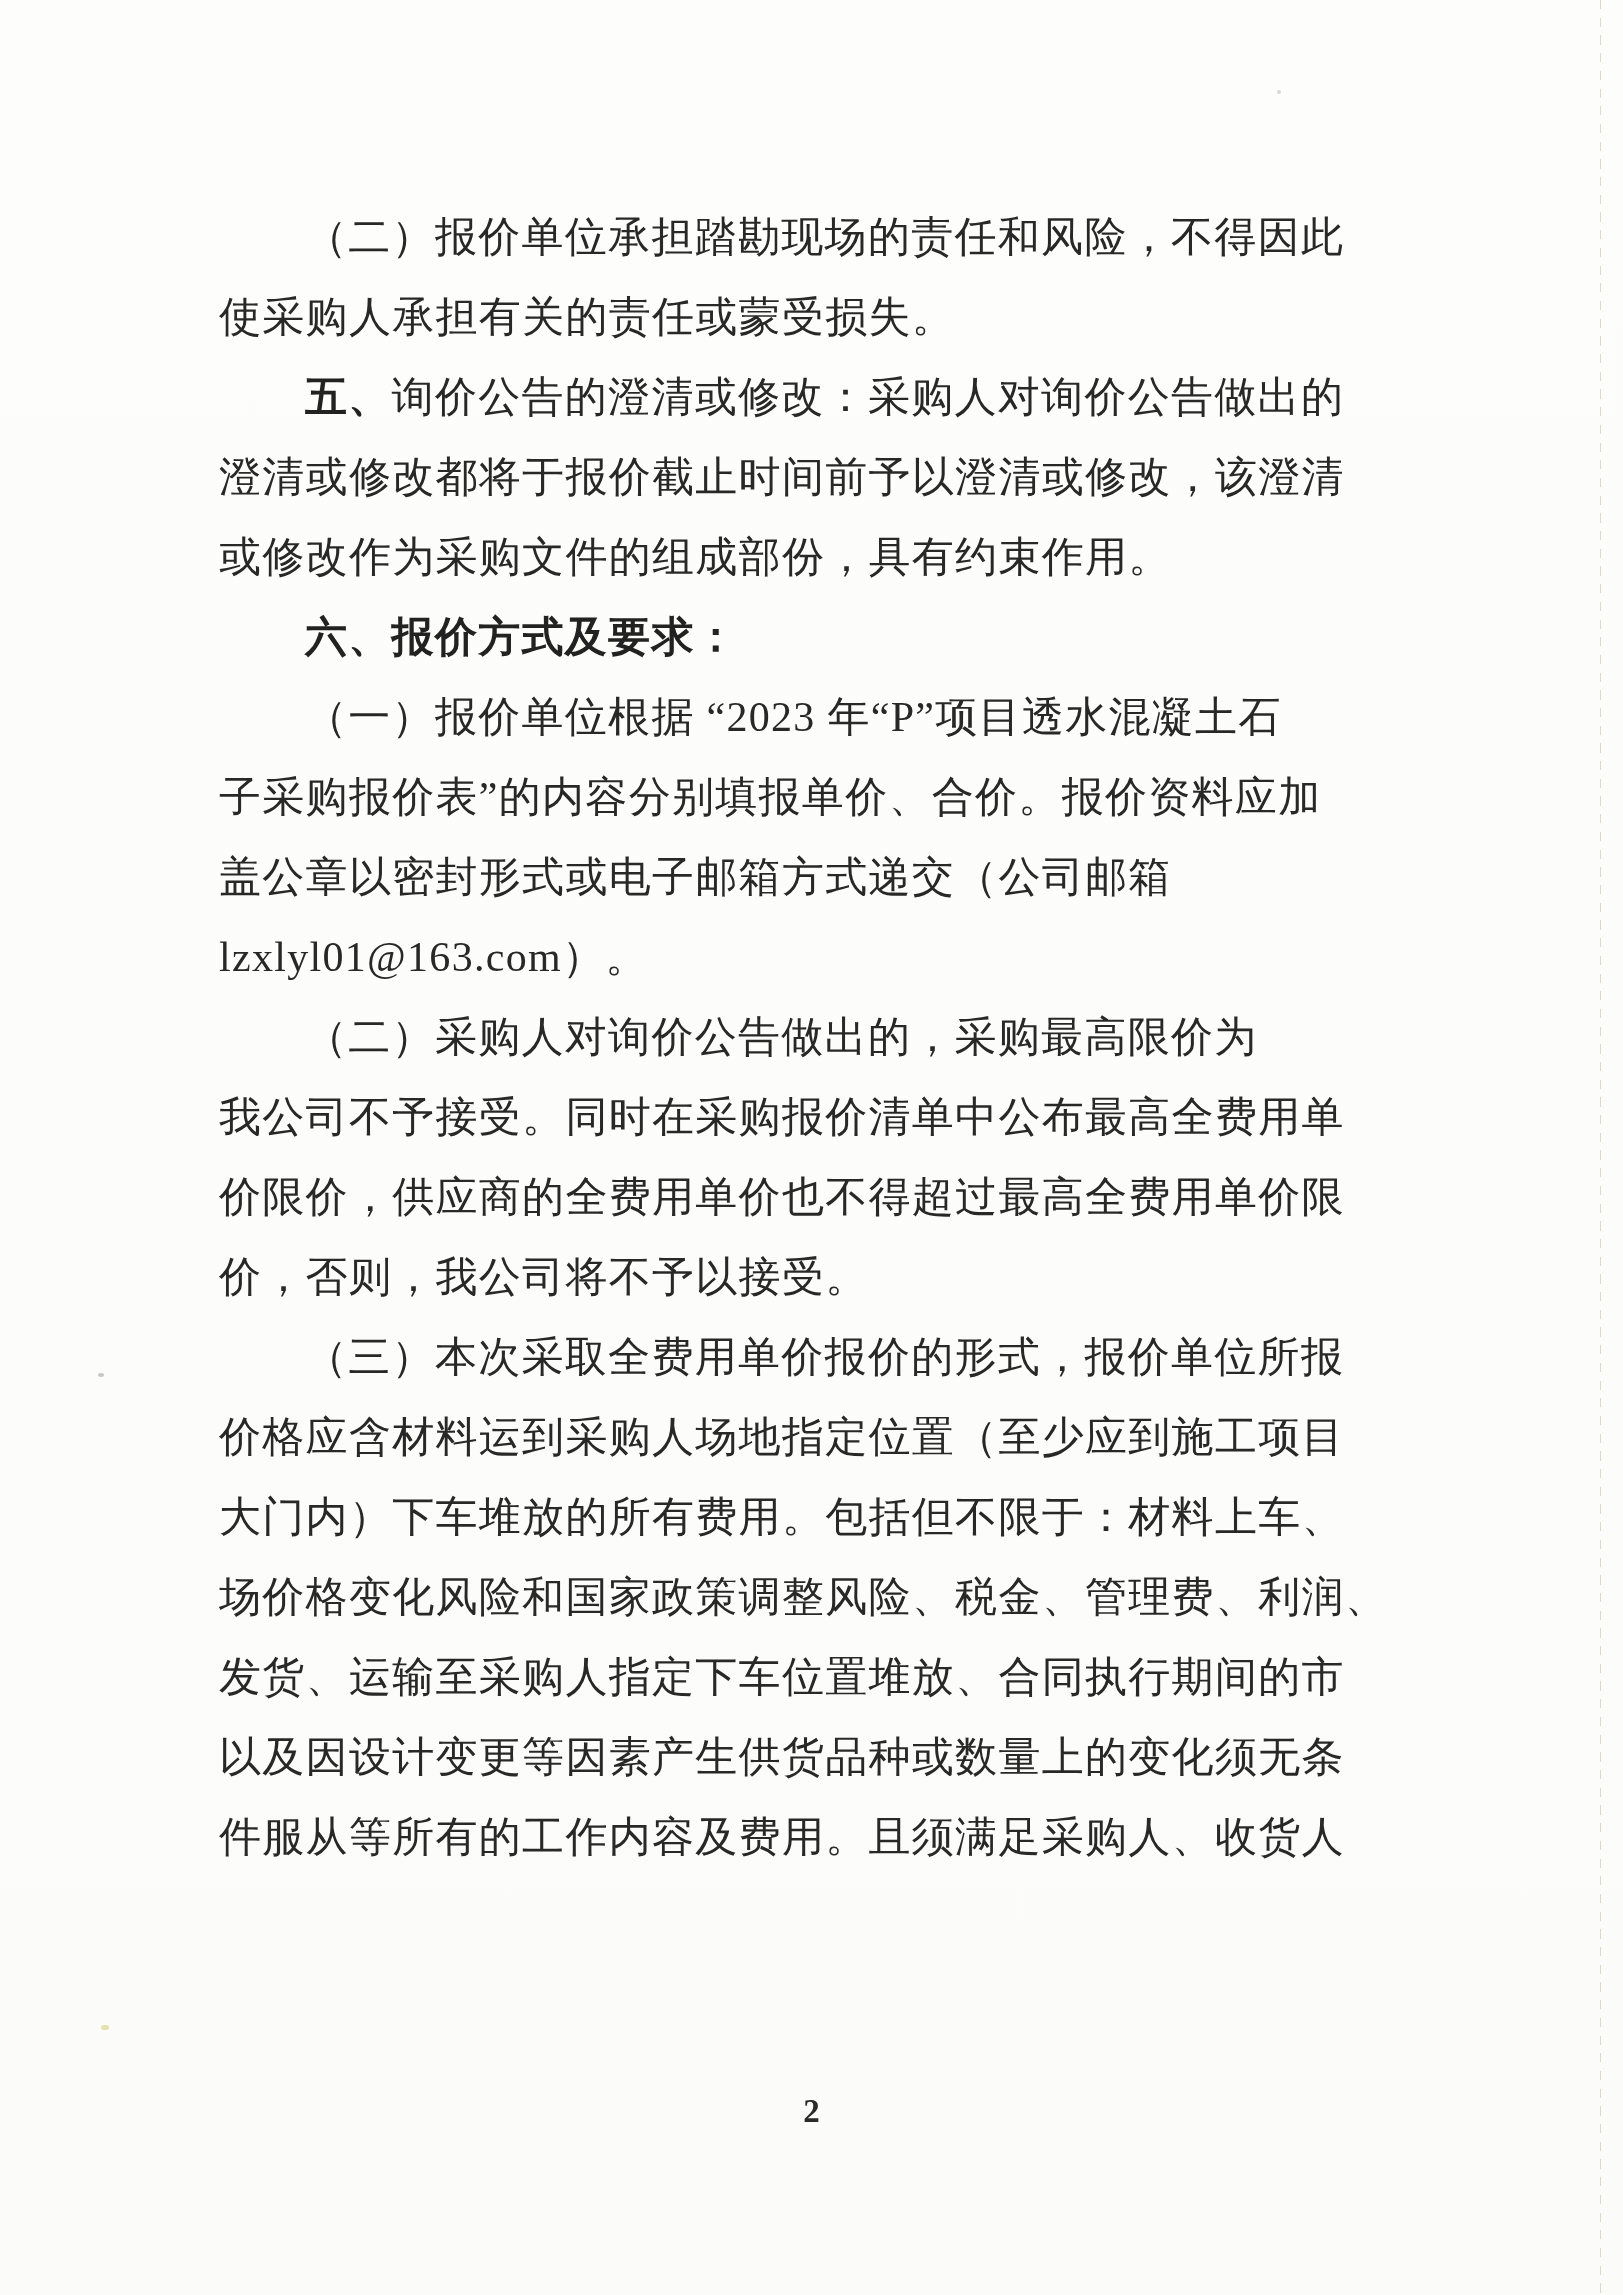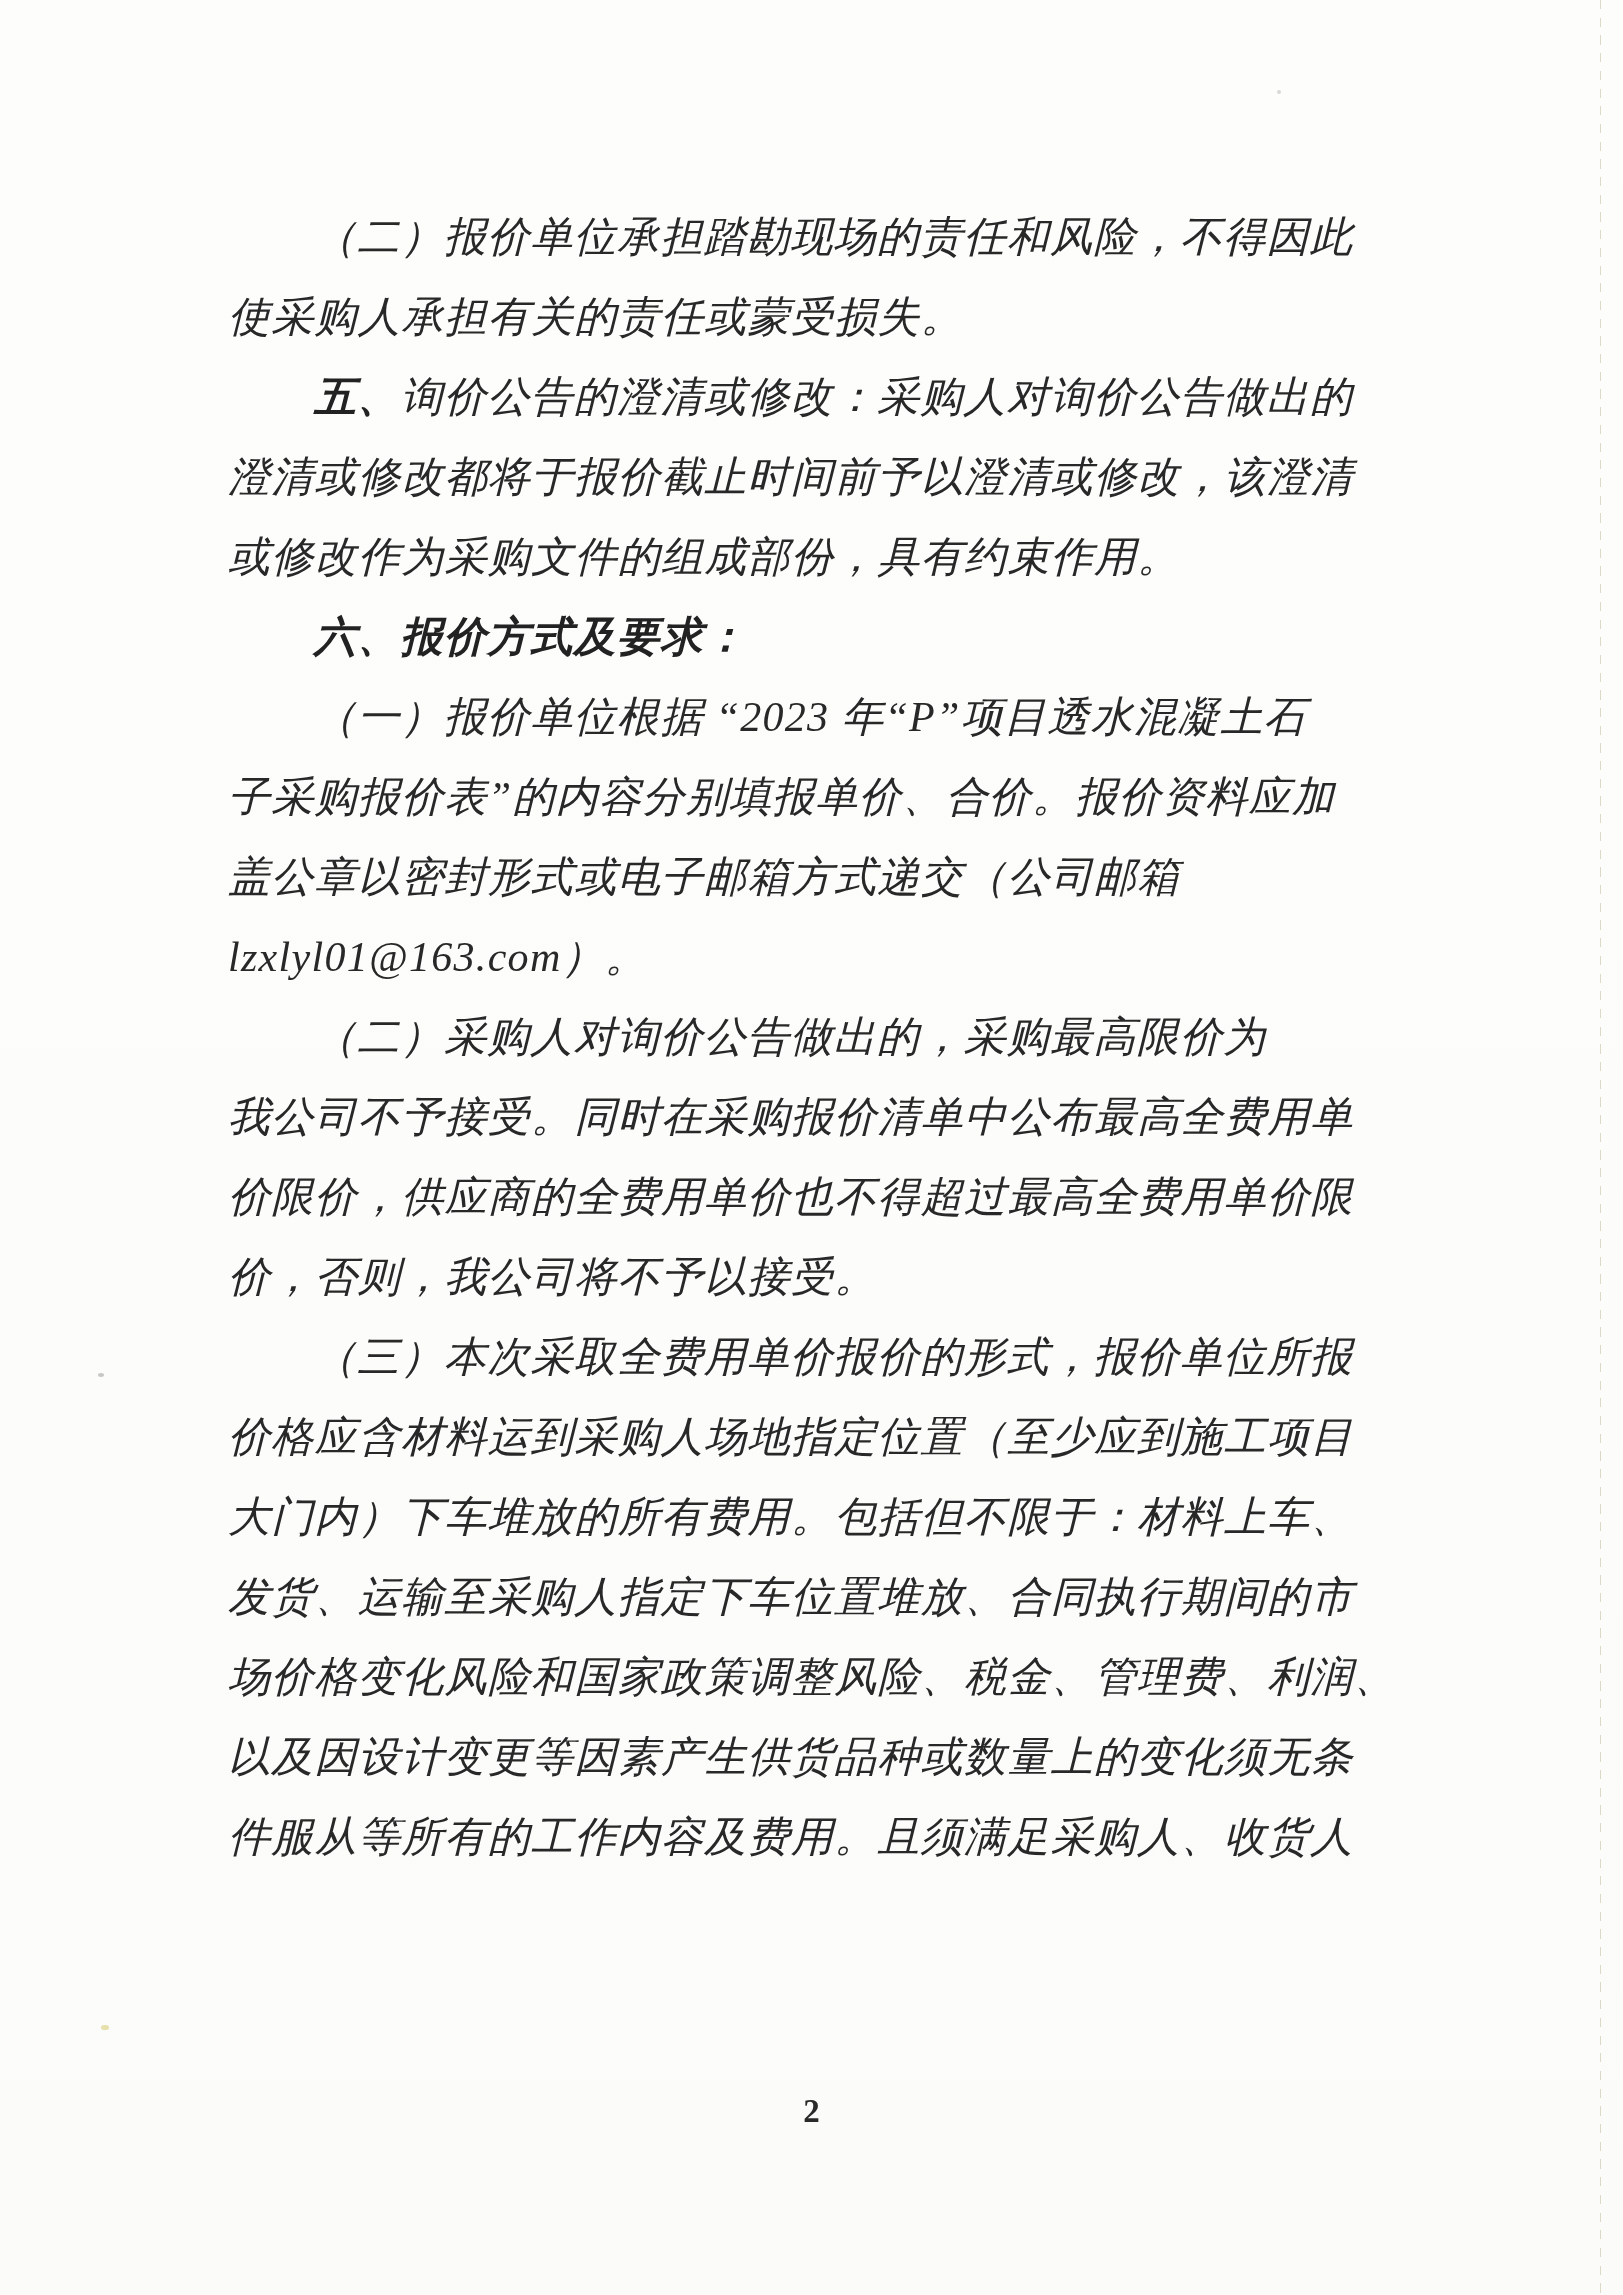--- a/index.html
+++ b/index.html
@@ -7,24 +7,23 @@
     position: relative;
     width: 1623px;
     height: 2295px;
     background: linear-gradient(180deg, #fdfdfb 0%, #fcfcfa 60%, #fbfbf9 100%);
     overflow: hidden;
     font-family: "Liberation Serif", "DejaVu Serif", serif;
     color: #282828;
   }
   .textblock {
     position: absolute;
-    left: 228px;
+    left: 219px;
     top: 197px;
     width: 1139px;
-    font-style: italic;
   }
   .line {
     height: 80px;
     line-height: 80px;
     font-size: 42px;
     letter-spacing: 1.3px;
     white-space: pre;
   }
   .line.indent { padding-left: 86px; }
   .seg.normal { font-weight: 400; }
@@ -83,21 +82,21 @@
       <div class="line"><span class="seg normal">子采购报价表”的内容分别填报单价、合价。报价资料应加</span></div>
       <div class="line"><span class="seg normal">盖公章以密封形式或电子邮箱方式递交（公司邮箱</span></div>
       <div class="line"><span class="seg normal">lzxlyl01@163.com）。</span></div>
       <div class="line indent"><span class="seg normal">（二）采购人对询价公告做出的，采购最高限价为</span></div>
       <div class="line"><span class="seg normal">我公司不予接受。同时在采购报价清单中公布最高全费用单</span></div>
       <div class="line"><span class="seg normal">价限价，供应商的全费用单价也不得超过最高全费用单价限</span></div>
       <div class="line"><span class="seg normal">价，否则，我公司将不予以接受。</span></div>
       <div class="line indent"><span class="seg normal">（三）本次采取全费用单价报价的形式，报价单位所报</span></div>
       <div class="line"><span class="seg normal">价格应含材料运到采购人场地指定位置（至少应到施工项目</span></div>
       <div class="line"><span class="seg normal">大门内）下车堆放的所有费用。包括但不限于：材料上车、</span></div>
+      <div class="line"><span class="seg normal">场价格变化风险和国家政策调整风险、税金、管理费、利润、</span></div>
       <div class="line"><span class="seg normal">发货、运输至采购人指定下车位置堆放、合同执行期间的市</span></div>
-      <div class="line"><span class="seg normal">场价格变化风险和国家政策调整风险、税金、管理费、利润、</span></div>
       <div class="line"><span class="seg normal">以及因设计变更等因素产生供货品种或数量上的变化须无条</span></div>
       <div class="line"><span class="seg normal">件服从等所有的工作内容及费用。且须满足采购人、收货人</span></div>
     </main>
 
   <div class="page-number">2</div>
 </div>
 
 
 </body></html>

